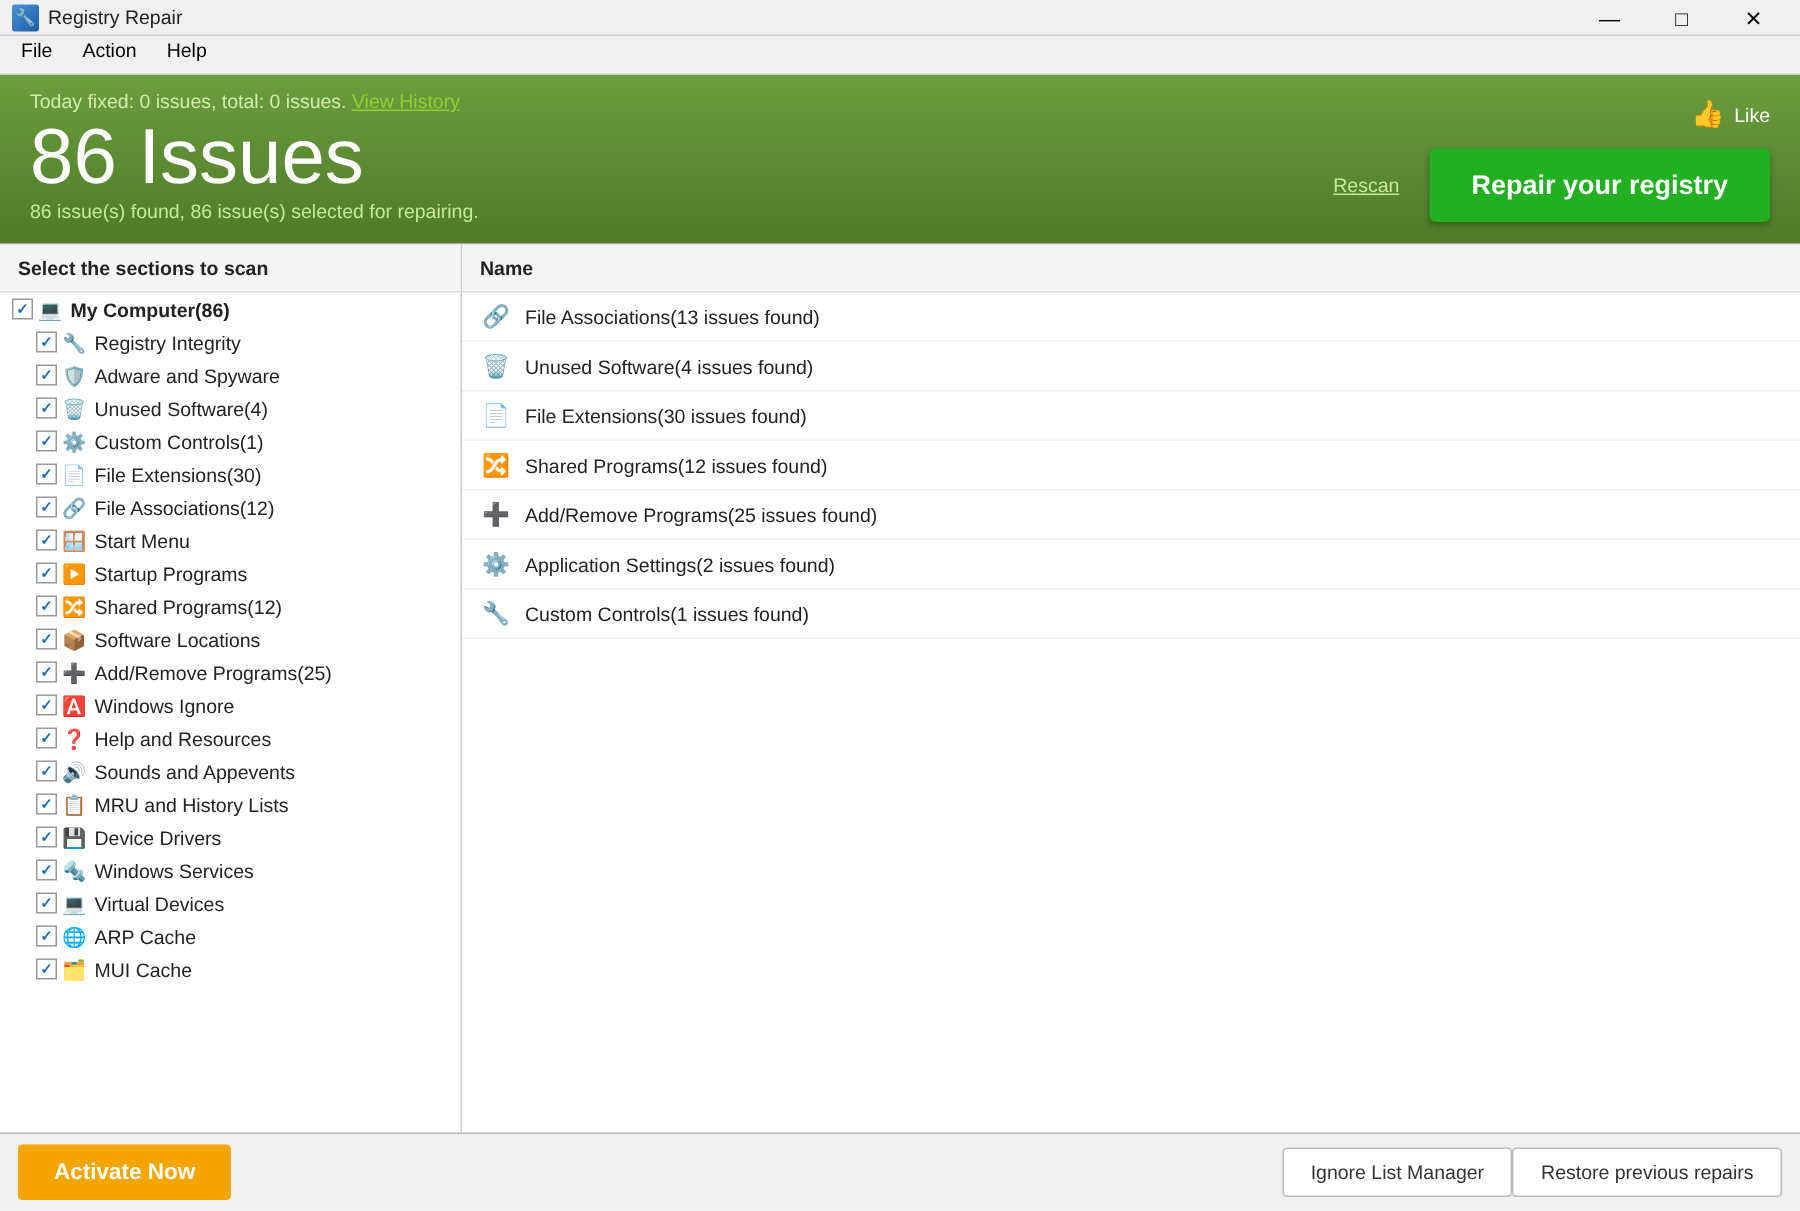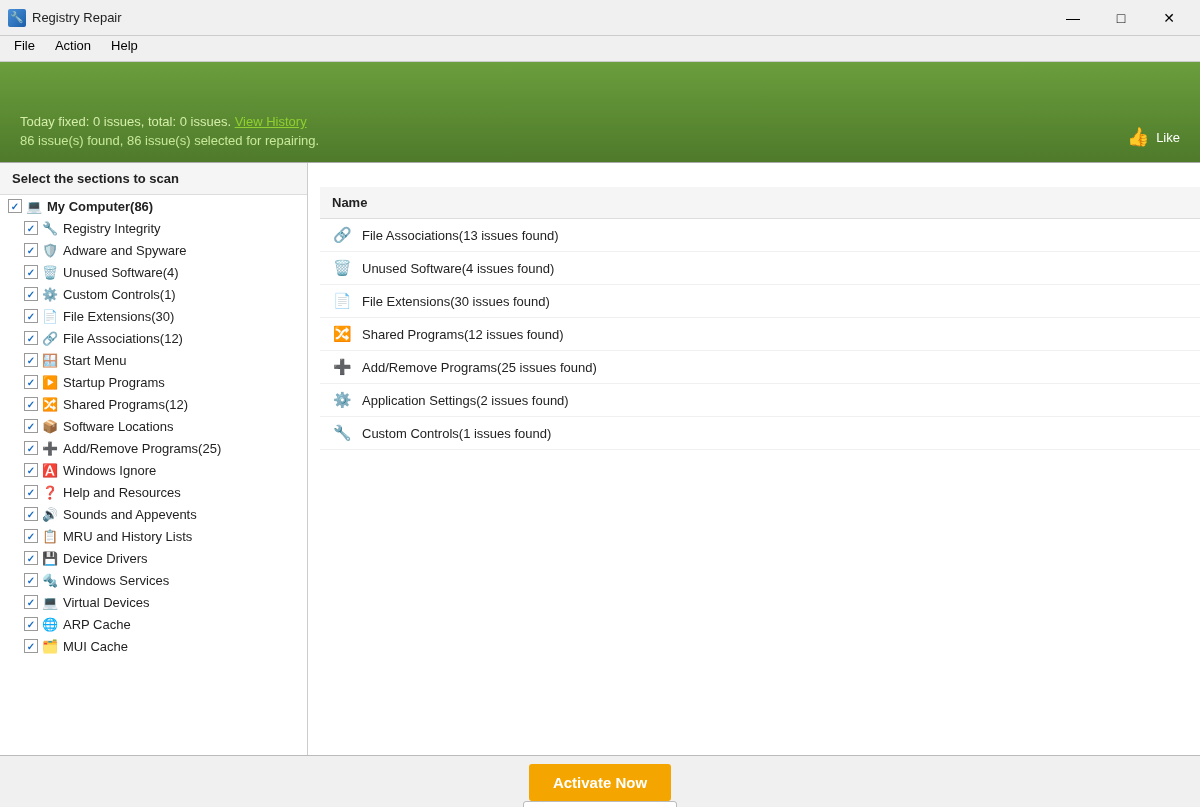--- a/index.html
+++ b/index.html
@@ -1,21 +1,21 @@
 <!DOCTYPE html>
 <html><head>
   <meta charset="utf-8">
   <style>
     * { margin: 0; padding: 0; box-sizing: border-box; }
     body { font-family: 'Segoe UI', Arial, sans-serif; font-size: 13px; background: #f0f0f0; width: 1200px; height: 807px; overflow: hidden; display: flex; flex-direction: column; }
 
     
     .titlebar {
       display: flex; align-items: center; justify-content: space-between;
-      background: #f0f0f0; height: 36px; padding: 0 8px;
+      background: #f0f0f0; height: 24px; padding: 0 8px;
       border-bottom: 1px solid #ccc;
     }
     .titlebar-left { display: flex; align-items: center; gap: 6px; }
     .titlebar-icon { width: 18px; height: 18px; background: linear-gradient(135deg, #4a90d9 0%, #1a5fa8 100%); border-radius: 2px; display: flex; align-items: center; justify-content: center; }
     .titlebar-icon::after { content: '🔧'; font-size: 11px; }
     .titlebar-title { font-size: 13px; color: #222; }
     .titlebar-controls { display: flex; gap: 2px; }
     .titlebar-btn { width: 46px; height: 32px; border: none; background: transparent; cursor: pointer; font-size: 14px; display: flex; align-items: center; justify-content: center; }
 
     
@@ -43,21 +43,21 @@
     .repair-btn {
       background: #22b022; color: white; border: none; border-radius: 4px;
       padding: 14px 28px; font-size: 18px; font-weight: 600; cursor: pointer;
       box-shadow: 0 2px 4px rgba(0,0,0,0.3);
     }
     .rescan-link { color: #c8e89a; text-decoration: underline; cursor: pointer; font-size: 13px; }
 
     
     .main-content {
       display: flex; flex: 1; overflow: hidden;
-      background: white; border-top: 1px solid #aaa; gap: 12px;
+      background: white; border-top: 1px solid #aaa;
     }
 
     
     .left-panel {
       width: 308px; min-width: 308px; border-right: 1px solid #ccc;
       overflow-y: auto; background: white;
     }
     .panel-header {
       padding: 8px 12px; font-weight: 600; font-size: 13px; color: #222;
       background: #f5f5f5; border-bottom: 1px solid #ddd;
@@ -68,38 +68,38 @@
     }
     .tree-item.parent { font-weight: 600; }
     .tree-item .checkbox { width: 14px; height: 14px; border: 1px solid #999; background: white; display: inline-flex; align-items: center; justify-content: center; margin-right: 3px; flex-shrink: 0; font-size: 10px; color: #1a6bc0; }
     .tree-item .checkbox.checked::after { content: '✓'; font-weight: bold; }
     .tree-item .icon { width: 18px; height: 18px; margin-right: 4px; flex-shrink: 0; display: inline-flex; align-items: center; justify-content: center; font-size: 13px; }
     .tree-item .label { font-size: 13px; color: #222; }
     .tree-children { padding-left: 16px; }
 
     
     .right-panel {
-      flex: 1; overflow-y: auto; background: white; margin-top: 24px;
+      flex: 1; overflow-y: auto; background: white;
     }
     .col-header {
       padding: 8px 12px; font-weight: 600; font-size: 13px; color: #222;
       background: #f5f5f5; border-bottom: 1px solid #ddd;
     }
     .list-item {
       display: flex; align-items: center; padding: 5px 12px;
       border-bottom: 1px solid #f0f0f0; cursor: pointer;
     }
     .list-item .icon { width: 22px; height: 22px; margin-right: 8px; flex-shrink: 0; display: inline-flex; align-items: center; justify-content: center; font-size: 15px; }
     .list-item .text { font-size: 13px; color: #222; }
 
     
     .bottom-bar {
       display: flex; align-items: center; justify-content: space-between;
       background: #f0f0f0; border-top: 1px solid #bbb;
-      padding: 8px 12px; height: 52px; flex-direction: column;
+      padding: 8px 12px; height: 52px;
     }
     .activate-btn {
       background: #f5a500; color: white; border: none; border-radius: 3px;
       padding: 10px 24px; font-size: 15px; font-weight: 600; cursor: pointer;
     }
     .bottom-right { display: flex; }
     .bottom-action-btn {
       background: white; color: #333; border: 1px solid #bbb; border-radius: 3px;
       padding: 8px 18px; font-size: 13px; cursor: pointer;
     }
@@ -129,27 +129,32 @@
   <span class="menubar-item">Action</span>
   <span class="menubar-item">Help</span>
 </div>
 
 <div class="header-banner">
   <div class="header-left">
     <div class="header-today">
       <span>Today fixed: 0 issues, total: 0 issues.</span>
       <a>View History</a>
     </div>
+    <div class="header-issues">86 Issues</div>
     <div class="header-desc">86 issue(s) found, 86 issue(s) selected for repairing.</div>
   </div>
   <div class="header-right">
     <div class="like-btn">
       <span class="like-icon">👍</span>
       <span>Like</span>
     </div>
+    <div style="display:flex;align-items:center;gap:20px;">
+      <a class="rescan-link">Rescan</a>
+      <button class="repair-btn">Repair your registry</button>
+    </div>
   </div>
 </div>
 
 <div class="main-content">
 
   <div class="left-panel">
     <div class="panel-header">Select the sections to scan</div>
 
     <div class="tree-item parent">
       <span class="checkbox checked"></span>
@@ -294,14 +299,15 @@
   </div>
       </div>
   </div>
 
 </div>
 
 <div class="bottom-bar">
   <button class="activate-btn">Activate Now</button>
   <div class="bottom-right">
     <button class="bottom-action-btn">Ignore List Manager</button>
+    <button class="bottom-action-btn">Restore previous repairs</button>
   </div>
 </div>
 
 </body></html>

